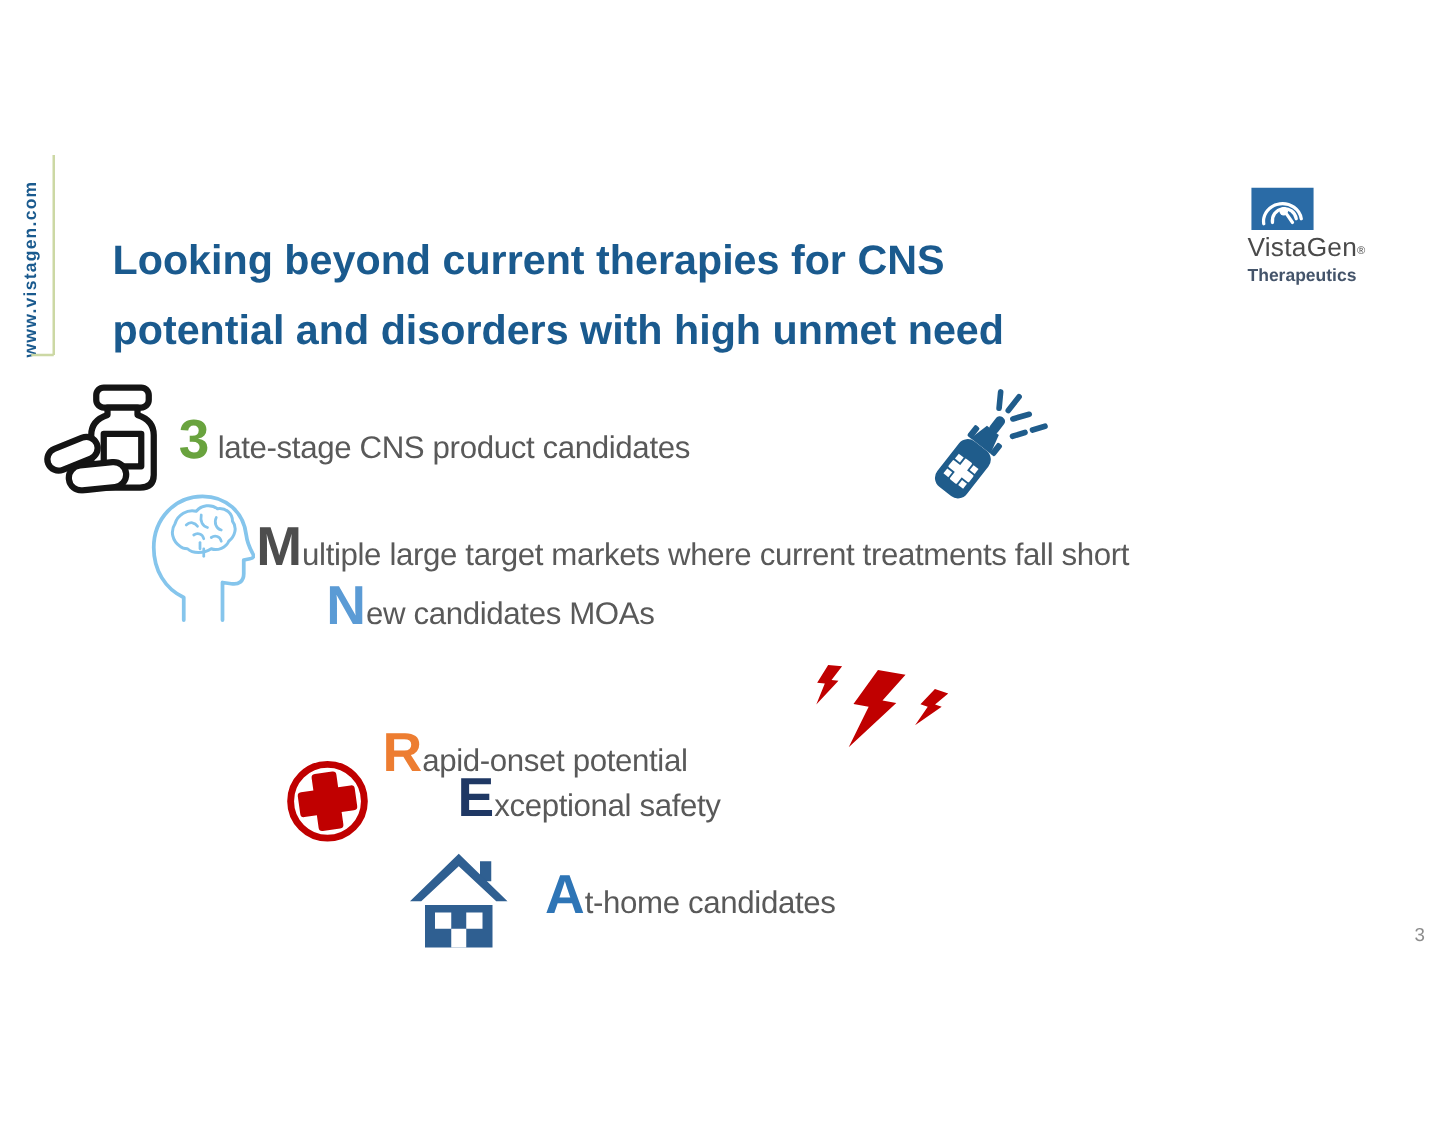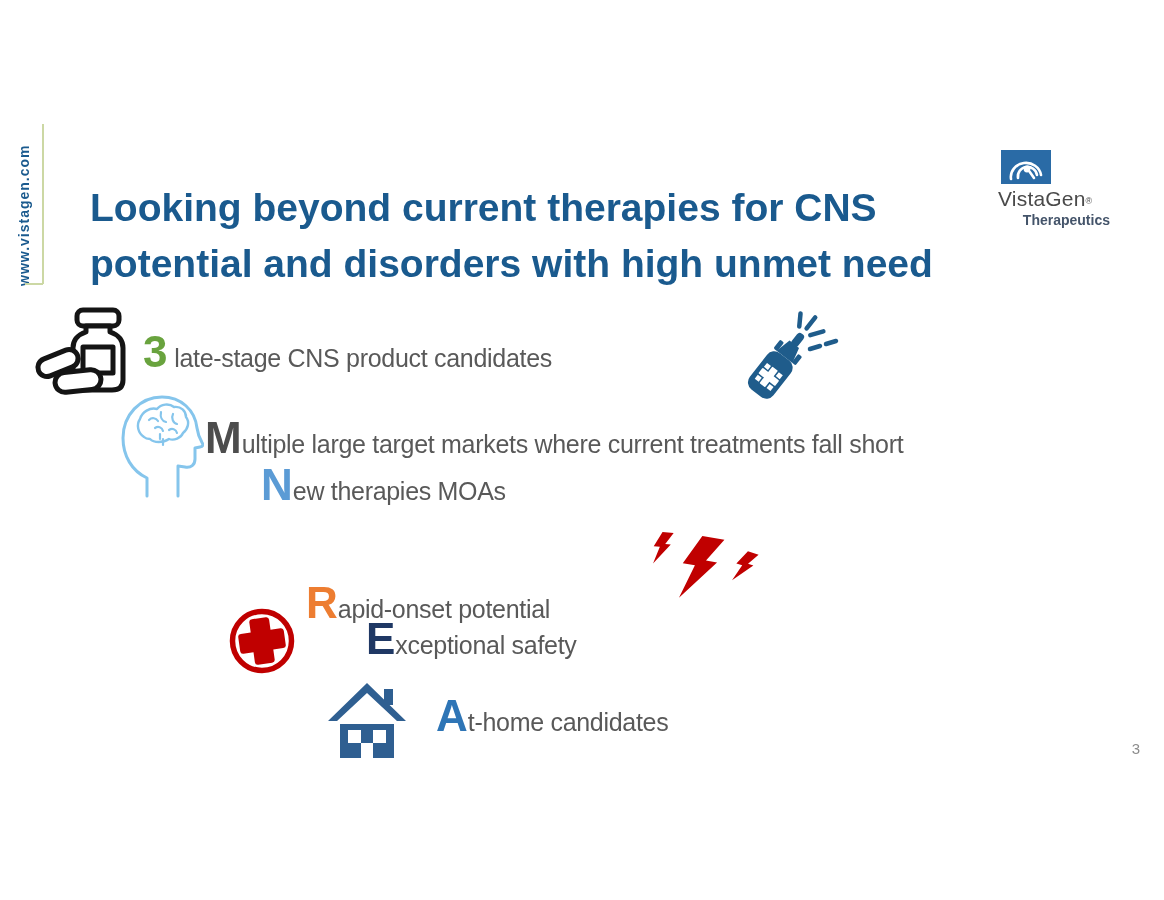--- a/index.html
+++ b/index.html
@@ -12,28 +12,28 @@
     position:absolute;left:16px;top:128px;height:158px;
     writing-mode:vertical-rl;transform:rotate(180deg);
     font-size:14px;font-weight:bold;letter-spacing:1px;color:#1a5a8e;
     display:flex;align-items:center;
   }
   .rule-v{position:absolute;left:42px;top:124px;width:2px;height:160px;background:#ccd8a4;}
   .rule-h{position:absolute;left:25px;top:283px;width:18px;height:2px;background:#ccd8a4;}
   
   .title{
     position:absolute;left:90px;top:180px;width:860px;
-    font-size:39px;line-height:56px;font-weight:bold;color:#1a5a8e;
+    font-size:33px;line-height:56px;font-weight:bold;color:#1a5a8e;
   }
   
   .logo{position:absolute;left:998px;top:150px;width:116px;}
   .logo .mark{display:block;margin-left:3px;}
   .logo .name{font-size:21px;color:#4a4a4a;letter-spacing:0.2px;margin-top:3px;white-space:nowrap;}
   .logo .reg{font-size:9px;vertical-align:2px;color:#4a4a4a;}
-  .logo .sub{font-size:14px;font-weight:bold;color:#44546a;text-align:right;margin-top:1px;padding-right:4px;}
+  .logo .sub{font-size:14px;font-weight:bold;color:#44546a;margin-top:1px;padding-right:4px;}
   
   .row{position:absolute;white-space:nowrap;}
   .lead{font-size:44px;font-weight:bold;line-height:1;}
   .rest{font-size:25px;color:#595959;letter-spacing:-0.3px;white-space:pre;}
   .row-0{left:143px;top:330px;}
   .row-1{left:205px;top:416px;}
   .row-2{left:261px;top:463px;}
   .row-3{left:306px;top:541px;margin-top:40px;}
   .row-4{left:366px;top:617px;}
   .row-5{left:436px;top:694px;}
@@ -157,21 +157,21 @@
     </g>
   </svg>
 
   <div class="row row-0">
     <span class="lead" style="color: rgb(105, 163, 62);">3</span><span class="rest"> late-stage CNS product candidates</span>
   </div>
   <div class="row row-1">
     <span class="lead" style="color: rgb(77, 77, 77);">M</span><span class="rest">ultiple large target markets where current treatments fall short</span>
   </div>
   <div class="row row-2">
-    <span class="lead" style="color: rgb(91, 155, 213);">N</span><span class="rest">ew therapies MOAs</span>
+    <span class="lead" style="color: rgb(91, 155, 213);">N</span><span class="rest">ew candidates MOAs</span>
   </div>
   <div class="row row-3">
     <span class="lead" style="color: rgb(237, 125, 49);">R</span><span class="rest">apid-onset potential</span>
   </div>
   <div class="row row-4">
     <span class="lead" style="color: rgb(31, 56, 100);">E</span><span class="rest">xceptional safety</span>
   </div>
   <div class="row row-5">
     <span class="lead" style="color: rgb(46, 117, 182);">A</span><span class="rest">t-home candidates</span>
   </div>

